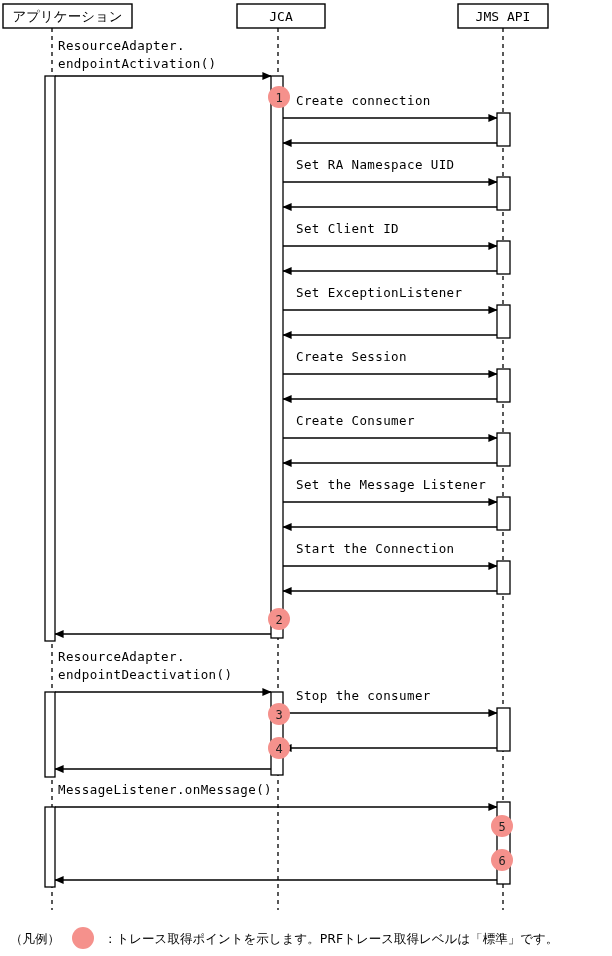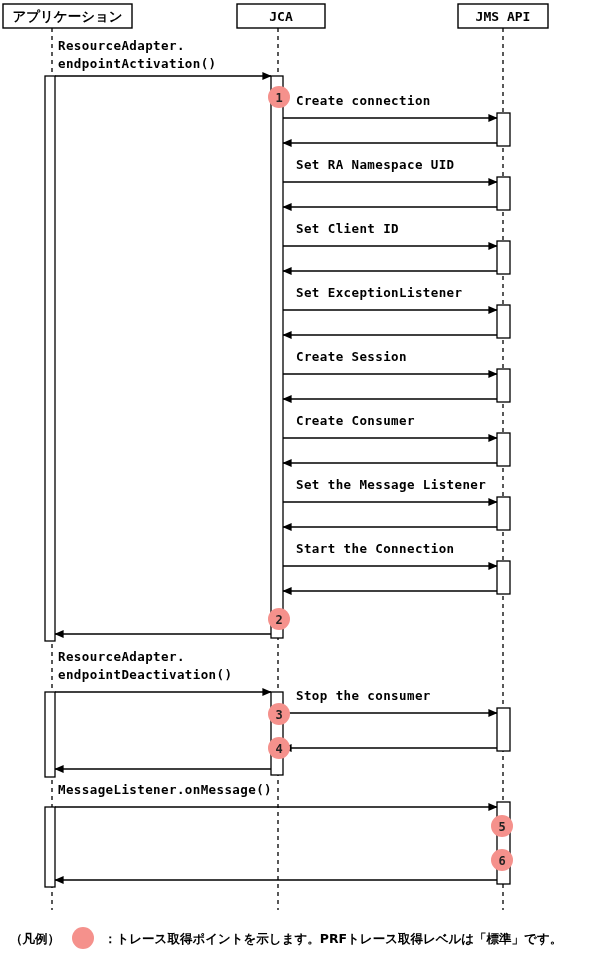--- a/index.html
+++ b/index.html
@@ -12,21 +12,20 @@
     width: 612px;
     height: 956px;
     position: relative;
     overflow: hidden;
   }
   #diagram-root {
     position: absolute;
     left: 0; top: 0;
     width: 612px;
     height: 800px;
-    font-weight: bold;
   }
   svg#seq {
     position: absolute;
     left: 0; top: 0;
     width: 612px;
     height: 956px;
     display: block;
   }
   .lifeline-box-label {
     font-family: "DejaVu Sans Mono", "Liberation Mono", monospace;

